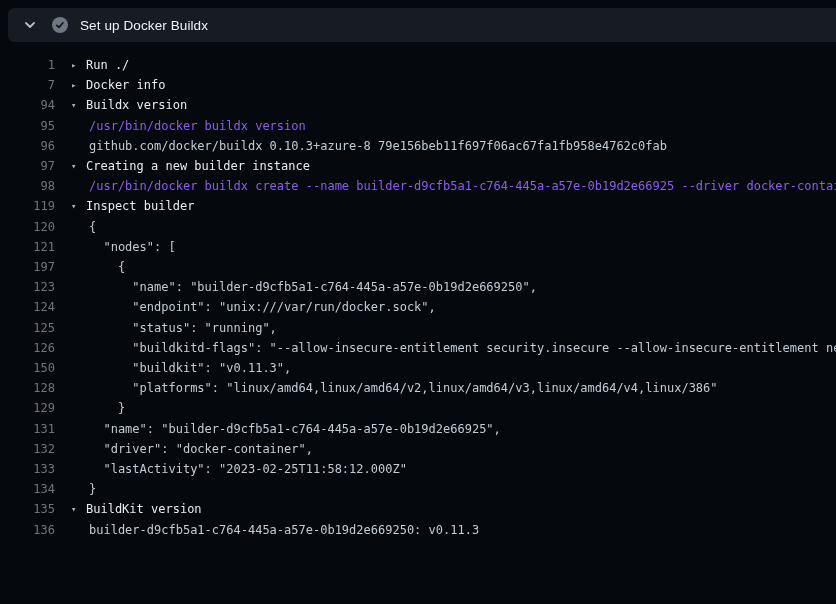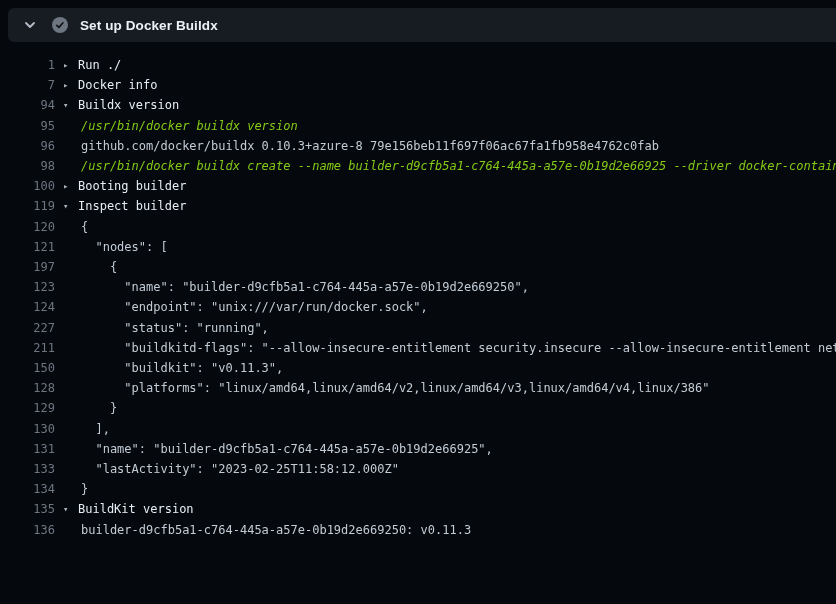--- a/index.html
+++ b/index.html
@@ -19,56 +19,56 @@
     align-items:center;
     padding-left:14px;
     cursor:pointer;
   }
   .chevron { width:16px; height:16px; display:flex; align-items:center; justify-content:center; }
   .status-check { width:16px; height:16px; margin-left:14px; }
   .step-title {
     margin-left:12px;
     color:#eef1f5;
     font-size:13.5px;
-    font-weight:700;
+    font-weight:400;
     letter-spacing:.1px;
   }
 
   
   .log {
     padding-top:13px;
     font-family:"DejaVu Sans Mono","Liberation Mono",monospace;
     font-size:12px;
     line-height:20.2px;
   }
   .log-line { display:flex; white-space:pre; }
   .line-number {
     flex:none;
     width:55px;
     text-align:right;
     color:#6e7681;
     cursor:pointer;
   }
   .line-content {
     flex:1;
-    margin-left:8px;
+    margin-left:16px;
     overflow:hidden;
     white-space:pre;
   }
   .group-marker {
     display:inline-block;
     width:15px;
     color:#a8b1ba;
     font-size:9px;
     vertical-align:1px;
   }
   .group-collapsed, .group-expanded { cursor:pointer; }
   .group-collapsed .line-text, .group-expanded .line-text { color:#e6edf3; }
   .command .line-content, .output .line-content { padding-left:18px; }
-  .command .line-text { color:#84cc16;font-style:italic; }
+  .command .line-text { color:#8b5cf6; }
   .output .line-text { color:#c3ccd5; }
 </style>
 </head>
 <body>
 
 <div class="step-header">
   <span class="chevron">
     <svg width="14" height="14" viewBox="0 0 14 14">
       <path d="M3 5l4 4 4-4" fill="none" stroke="#b7bdc8" stroke-width="1.8" stroke-linecap="round" stroke-linejoin="round"></path>
     </svg>
@@ -96,27 +96,27 @@
     <span class="line-content"><span class="group-marker">▾</span><span class="line-text">Buildx version</span></span>
   </div>
     <div class="log-line command">
     <span class="line-number">95</span>
     <span class="line-content"><span class="line-text">/usr/bin/docker buildx version</span></span>
   </div>
     <div class="log-line output">
     <span class="line-number">96</span>
     <span class="line-content"><span class="line-text">github.com/docker/buildx 0.10.3+azure-8 79e156beb11f697f06ac67fa1fb958e4762c0fab</span></span>
   </div>
+    <div class="log-line group-expanded">
+    <span class="line-number">97</span>
+    <span class="line-content"><span class="group-marker">▾</span><span class="line-text">Creating a new builder instance</span></span>
+  </div>
     <div class="log-line command">
     <span class="line-number">98</span>
     <span class="line-content"><span class="line-text">/usr/bin/docker buildx create --name builder-d9cfb5a1-c764-445a-a57e-0b19d2e66925 --driver docker-container</span></span>
-  </div>
-    <div class="log-line group-collapsed">
-    <span class="line-number">100</span>
-    <span class="line-content"><span class="group-marker">▸</span><span class="line-text">Booting builder</span></span>
   </div>
     <div class="log-line group-expanded">
     <span class="line-number">119</span>
     <span class="line-content"><span class="group-marker">▾</span><span class="line-text">Inspect builder</span></span>
   </div>
     <div class="log-line output">
     <span class="line-number">120</span>
     <span class="line-content"><span class="line-text">{</span></span>
   </div>
     <div class="log-line output">
@@ -129,46 +129,46 @@
   </div>
     <div class="log-line output">
     <span class="line-number">123</span>
     <span class="line-content"><span class="line-text">      "name": "builder-d9cfb5a1-c764-445a-a57e-0b19d2e669250",</span></span>
   </div>
     <div class="log-line output">
     <span class="line-number">124</span>
     <span class="line-content"><span class="line-text">      "endpoint": "unix:///var/run/docker.sock",</span></span>
   </div>
     <div class="log-line output">
-    <span class="line-number">227</span>
+    <span class="line-number">125</span>
     <span class="line-content"><span class="line-text">      "status": "running",</span></span>
   </div>
     <div class="log-line output">
-    <span class="line-number">211</span>
+    <span class="line-number">126</span>
     <span class="line-content"><span class="line-text">      "buildkitd-flags": "--allow-insecure-entitlement security.insecure --allow-insecure-entitlement network.host",</span></span>
   </div>
     <div class="log-line output">
     <span class="line-number">150</span>
     <span class="line-content"><span class="line-text">      "buildkit": "v0.11.3",</span></span>
   </div>
     <div class="log-line output">
     <span class="line-number">128</span>
     <span class="line-content"><span class="line-text">      "platforms": "linux/amd64,linux/amd64/v2,linux/amd64/v3,linux/amd64/v4,linux/386"</span></span>
   </div>
     <div class="log-line output">
     <span class="line-number">129</span>
     <span class="line-content"><span class="line-text">    }</span></span>
   </div>
     <div class="log-line output">
-    <span class="line-number">130</span>
-    <span class="line-content"><span class="line-text">  ],</span></span>
+    <span class="line-number">131</span>
+    <span class="line-content"><span class="line-text">  "name": "builder-d9cfb5a1-c764-445a-a57e-0b19d2e66925",</span></span>
   </div>
     <div class="log-line output">
-    <span class="line-number">131</span>
-    <span class="line-content"><span class="line-text">  "name": "builder-d9cfb5a1-c764-445a-a57e-0b19d2e66925",</span></span>
+    <span class="line-number">132</span>
+    <span class="line-content"><span class="line-text">  "driver": "docker-container",</span></span>
   </div>
     <div class="log-line output">
     <span class="line-number">133</span>
     <span class="line-content"><span class="line-text">  "lastActivity": "2023-02-25T11:58:12.000Z"</span></span>
   </div>
     <div class="log-line output">
     <span class="line-number">134</span>
     <span class="line-content"><span class="line-text">}</span></span>
   </div>
     <div class="log-line group-expanded">

